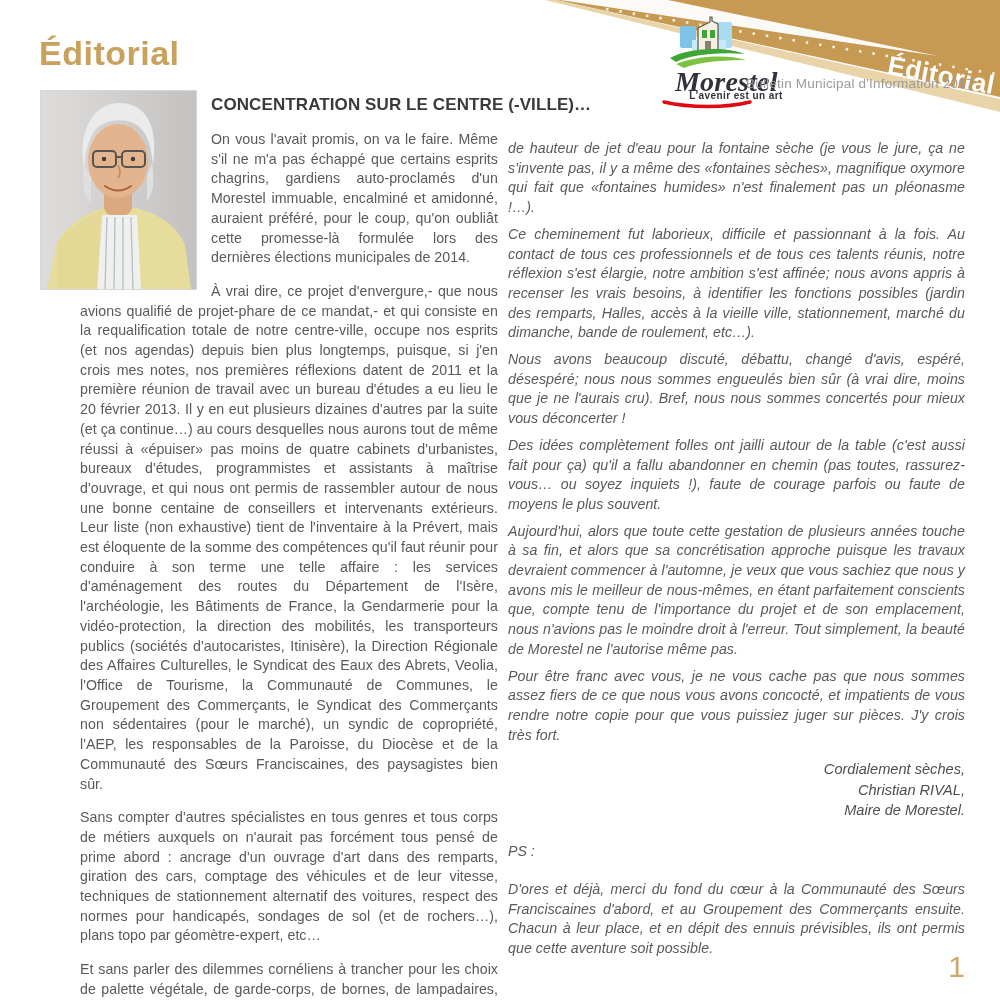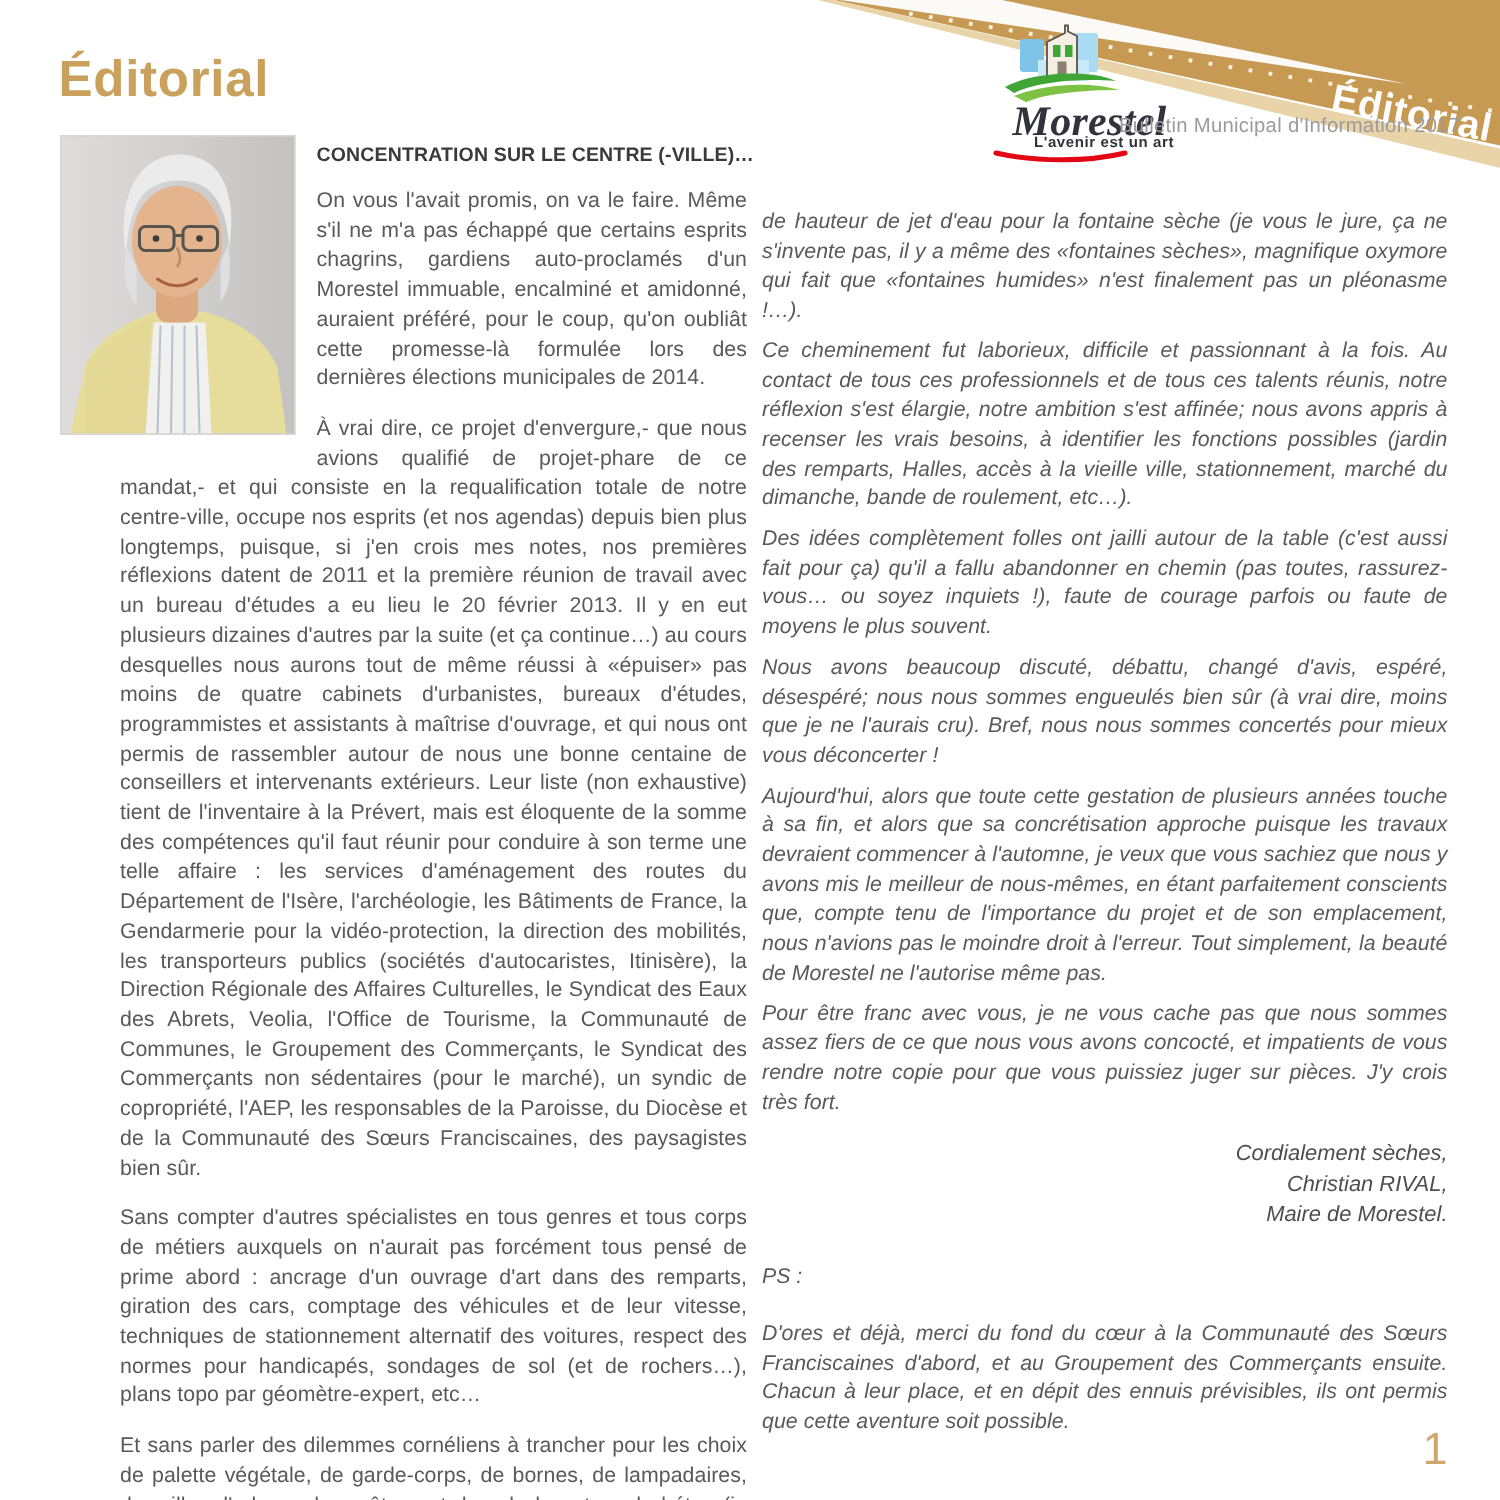--- a/index.html
+++ b/index.html
@@ -37,21 +37,21 @@
   }
   
   .col-left{position:absolute;left:40px;top:90px;width:458px;}
   .col-right{position:absolute;left:508px;top:139px;width:457px;font-style:italic;}
   .photo-frame{
     float:left;width:155px;height:198px;margin:0 14px 10px 0;
     border:1px solid #d8d7d5;background:#d2d1cf;
   }
   .photo-frame svg{display:block;}
   .article-title{
-    font-size:13px;font-weight:bold;color:#3A3A3B;letter-spacing:.1px;
+    font-size:17px;font-weight:bold;color:#3A3A3B;letter-spacing:.1px;
     padding-top:5px;margin:0 0 15px 0;white-space:nowrap;
   }
   .body-text p{
     margin:0 0 7px 0;
     font-size:14.2px;line-height:19.7px;color:#595959;
     text-align:justify;letter-spacing:.05px;
   }
   .col-left.body-text p{margin-bottom:14px;padding-left:40px;}
   .signature{
     margin-top:14px;text-align:right;
@@ -147,22 +147,22 @@
   <h1 class="article-title">CONCENTRATION SUR LE CENTRE (-VILLE)…</h1>
   <p>On vous l'avait promis, on va le faire. Même s'il ne m'a pas échappé que certains esprits chagrins, gardiens auto-proclamés d'un Morestel immuable, encalminé et amidonné, auraient préféré, pour le coup, qu'on oubliât cette promesse-là formulée lors des dernières élections municipales de 2014.</p>
   <p>À vrai dire, ce projet d'envergure,- que nous avions qualifié de projet-phare de ce mandat,- et qui consiste en la requalification totale de notre centre-ville, occupe nos esprits (et nos agendas) depuis bien plus longtemps, puisque, si j'en crois mes notes, nos premières réflexions datent de 2011 et la première réunion de travail avec un bureau d'études a eu lieu le 20 février 2013. Il y en eut plusieurs dizaines d'autres par la suite (et ça continue…) au cours desquelles nous aurons tout de même réussi à «épuiser» pas moins de quatre cabinets d'urbanistes, bureaux d'études, programmistes et assistants à maîtrise d'ouvrage, et qui nous ont permis de rassembler autour de nous une bonne centaine de conseillers et intervenants extérieurs. Leur liste (non exhaustive) tient de l'inventaire à la Prévert, mais est éloquente de la somme des compétences qu'il faut réunir pour conduire à son terme une telle affaire : les services d'aménagement des routes du Département de l'Isère, l'archéologie, les Bâtiments de France, la Gendarmerie pour la vidéo-protection, la direction des mobilités, les transporteurs publics (sociétés d'autocaristes, Itinisère), la Direction Régionale des Affaires Culturelles, le Syndicat des Eaux des Abrets, Veolia, l'Office de Tourisme, la Communauté de Communes, le Groupement des Commerçants, le Syndicat des Commerçants non sédentaires (pour le marché), un syndic de copropriété, l'AEP, les responsables de la Paroisse, du Diocèse et de la Communauté des Sœurs Franciscaines, des paysagistes bien sûr.</p>
   <p>Sans compter d'autres spécialistes en tous genres et tous corps de métiers auxquels on n'aurait pas forcément tous pensé de prime abord : ancrage d'un ouvrage d'art dans des remparts, giration des cars, comptage des véhicules et de leur vitesse, techniques de stationnement alternatif des voitures, respect des normes pour handicapés, sondages de sol (et de rochers…), plans topo par géomètre-expert, etc…</p>
   <p>Et sans parler des dilemmes cornéliens à trancher pour les choix de palette végétale, de garde-corps, de bornes, de lampadaires, de grilles d'arbres, de revêtement de sol, de nature de béton (je ne savais même pas qu'il en existait plusieurs…), de nature et de poids du matériau pour la passerelle, de couleurs pour à peu près tout, et même</p>
 </div>
 
 <div class="col-right body-text">
   <p>de hauteur de jet d'eau pour la fontaine sèche (je vous le jure, ça ne s'invente pas, il y a même des «fontaines sèches», magnifique oxymore qui fait que «fontaines humides» n'est finalement pas un pléonasme !…).</p>
   <p>Ce cheminement fut laborieux, difficile et passionnant à la fois. Au contact de tous ces professionnels et de tous ces talents réunis, notre réflexion s'est élargie, notre ambition s'est affinée; nous avons appris à recenser les vrais besoins, à identifier les fonctions possibles (jardin des remparts, Halles, accès à la vieille ville, stationnement, marché du dimanche, bande de roulement, etc…).</p>
+  <p>Nous avons beaucoup discuté, débattu, changé d'avis, espéré, désespéré; nous nous sommes engueulés bien sûr (à vrai dire, moins que je ne l'aurais cru). Bref, nous nous sommes concertés pour mieux vous déconcerter !</p>
   <p>Des idées complètement folles ont jailli autour de la table (c'est aussi fait pour ça) qu'il a fallu abandonner en chemin (pas toutes, rassurez-vous… ou soyez inquiets !), faute de courage parfois ou faute de moyens le plus souvent.</p>
-  <p>Nous avons beaucoup discuté, débattu, changé d'avis, espéré, désespéré; nous nous sommes engueulés bien sûr (à vrai dire, moins que je ne l'aurais cru). Bref, nous nous sommes concertés pour mieux vous déconcerter !</p>
   <p>Aujourd'hui, alors que toute cette gestation de plusieurs années touche à sa fin, et alors que sa concrétisation approche puisque les travaux devraient commencer à l'automne, je veux que vous sachiez que nous y avons mis le meilleur de nous-mêmes, en étant parfaitement conscients que, compte tenu de l'importance du projet et de son emplacement, nous n'avions pas le moindre droit à l'erreur. Tout simplement, la beauté de Morestel ne l'autorise même pas.</p>
   <p>Pour être franc avec vous, je ne vous cache pas que nous sommes assez fiers de ce que nous vous avons concocté, et impatients de vous rendre notre copie pour que vous puissiez juger sur pièces. J'y crois très fort.</p>
   <div class="signature">
     <div>Cordialement sèches,</div>
     <div>Christian RIVAL,</div>
     <div>Maire de Morestel.</div>
   </div>
   <div class="ps-block">
     <span class="ps-label">PS :</span>
     <span class="ps-text">D'ores et déjà, merci du fond du cœur à la Communauté des Sœurs Franciscaines d'abord, et au Groupement des Commerçants ensuite. Chacun à leur place, et en dépit des ennuis prévisibles, ils ont permis que cette aventure soit possible.</span>

